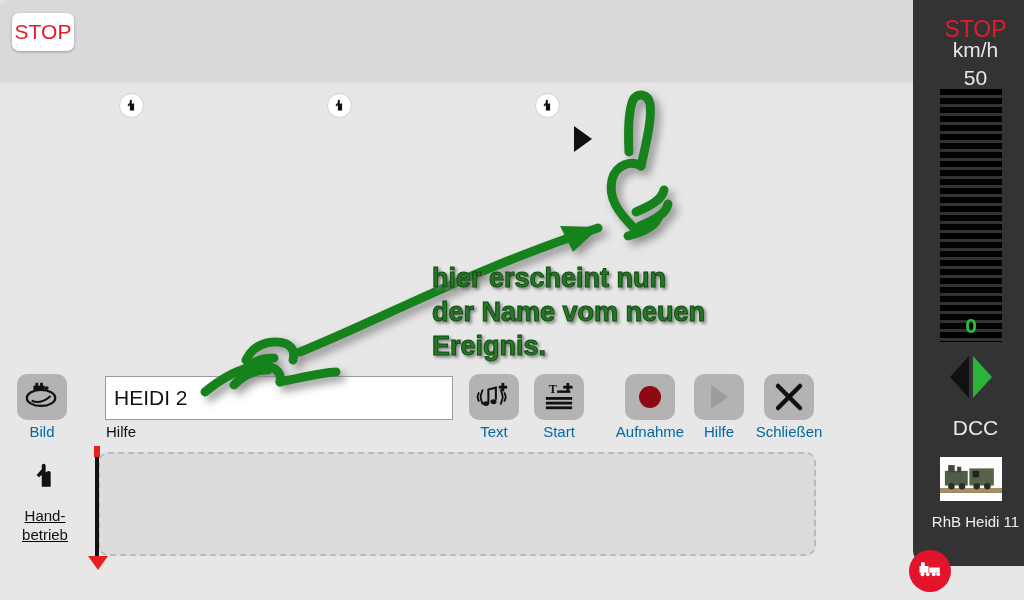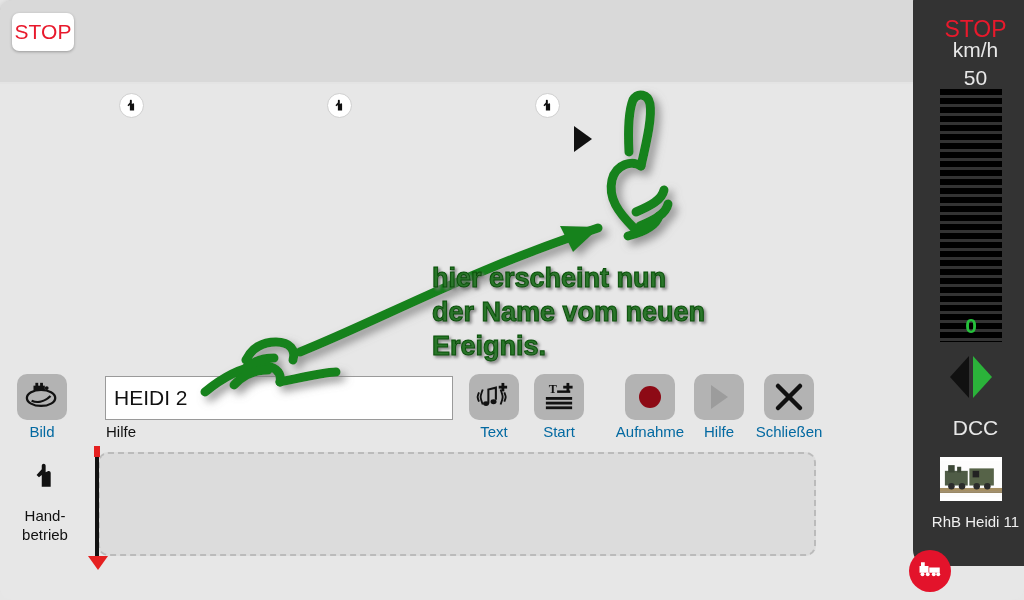--- a/index.html
+++ b/index.html
@@ -50,21 +50,21 @@
   #edit-body{position:absolute;left:0;top:84px;right:0;bottom:0;background:#e7e7e7;border-bottom-left-radius:12px;border-bottom-right-radius:12px;}
   #name-input{position:absolute;left:105px;top:376px;width:348px;height:44px;background:#fff;border:1px solid #9a9a9a;box-sizing:border-box;display:flex;align-items:center;padding-left:8px;font-size:21px;color:#111;}
   #name-lbl{position:absolute;left:106px;top:423px;font-size:15px;color:#111;}
   #bild-btn{position:absolute;left:0px;top:374px;width:84px;display:flex;flex-direction:column;align-items:center;}
 
   
   #tl-track{position:absolute;left:98px;top:452px;width:718px;height:104px;border:2px dashed #bbb;border-radius:10px;background:#dcdcdc;box-sizing:border-box;}
   #tl-cursor{position:absolute;left:95px;top:447px;width:4px;height:116px;background:#111;}
   #tl-cursor-top{position:absolute;left:94px;top:446px;width:6px;height:11px;background:#e52020;}
   #tl-cursor-bot{position:absolute;left:88px;top:556px;width:0;height:0;border-left:10px solid transparent;border-right:10px solid transparent;border-top:14px solid #e52020;}
-  #hand-col{position:absolute;left:6px;top:462px;width:78px;text-align:center;}
+  #hand-col{position:absolute;left:6px;top:462px;width:78px;text-align:center;text-decoration:underline;}
   #hand-col .cap{font-size:15px;color:#111;line-height:19px;margin-top:10px;}
 
   
   #throttle{position:absolute;left:913px;top:-14px;width:125px;height:580px;background:#333333;border-radius:16px;}
   #thr-stop{position:absolute;left:0;top:30px;width:125px;text-align:center;color:#e8192c;font-size:23px;}
   #thr-unit{position:absolute;left:0;top:52px;width:125px;text-align:center;color:#e8e8e8;font-size:21px;}
   #thr-speed{position:absolute;left:0;top:80px;width:125px;text-align:center;color:#e8e8e8;font-size:21px;}
   #thr-bar{position:absolute;left:27px;top:103px;width:62px;height:253px;
      background:repeating-linear-gradient(to bottom,#000 0px,#000 6px,#333 6px,#333 9px);}
   #thr-zero{position:absolute;left:27px;top:328px;width:62px;text-align:center;color:#25c13b;font-size:21px;font-weight:bold;}

